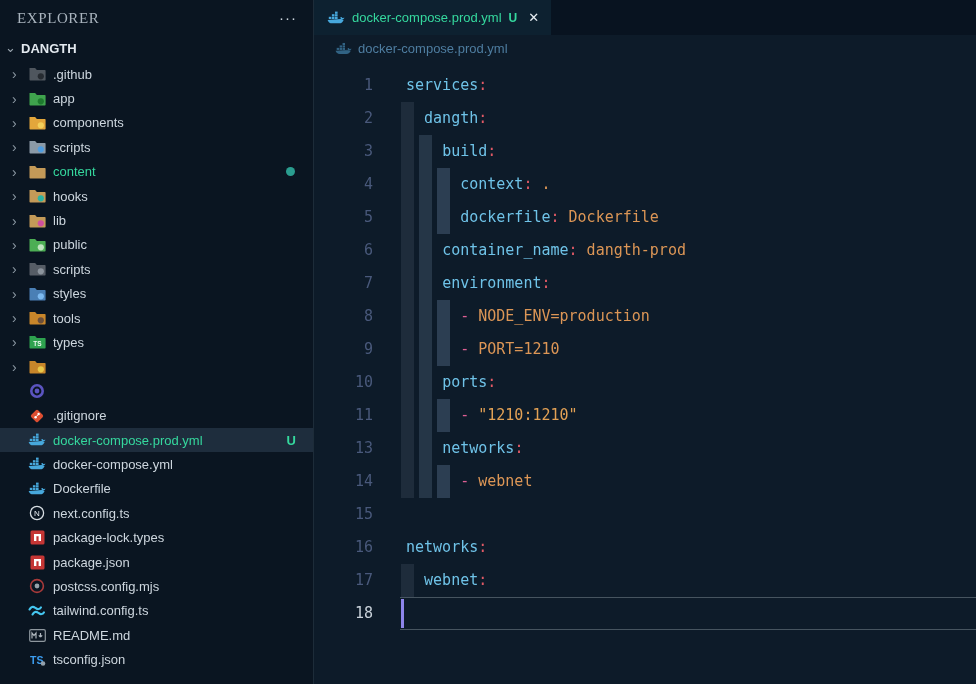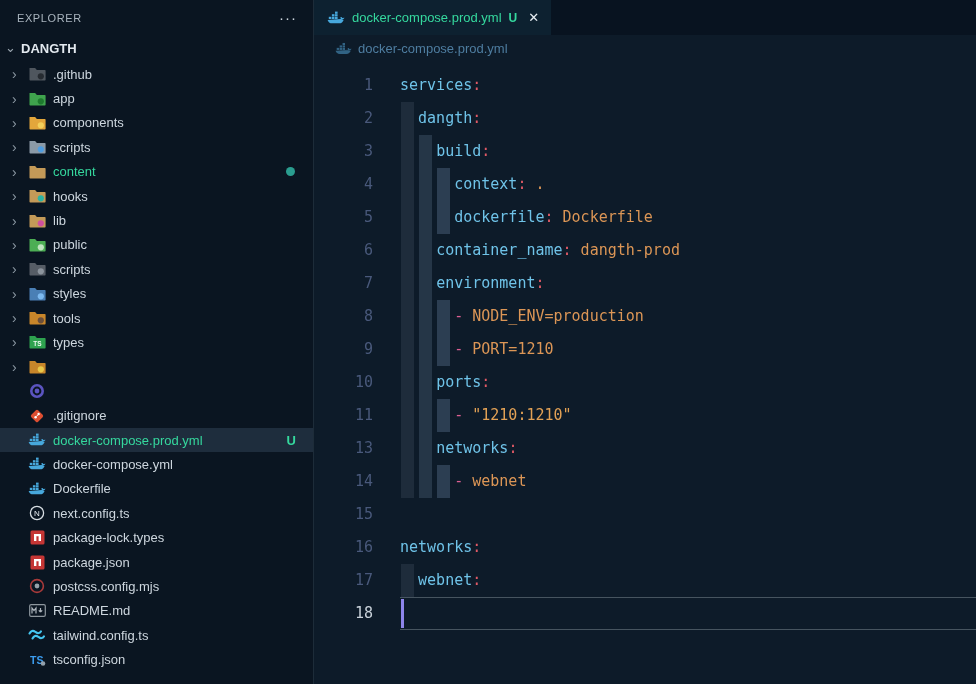--- a/index.html
+++ b/index.html
@@ -15,21 +15,21 @@
   .sidebar {
     width:314px; height:684px; flex:0 0 314px;
     background:#0a1521;
     border-right:1px solid #1d2c39;
     overflow:hidden;
   }
   .sb-header {
     height:36px; display:flex; align-items:center; justify-content:space-between;
     padding:0 16px 0 17px;
   }
-  .sb-title { font-size:11px; letter-spacing:.6px; color:#a9b4be; }
+  .sb-title { font-size:15px; letter-spacing:.6px; color:#a9b4be;font-family:Liberation Serif, serif; }
   .sb-menu { color:#cdd6de; font-size:15px; letter-spacing:1px; cursor:pointer; line-height:10px; }
   .sb-root {
     height:25px; display:flex; align-items:center; padding-left:5px;
     font-weight:bold; font-size:13px; color:#e2e8ee; cursor:pointer;
   }
   .sb-root .chev { width:16px; color:#9aa6b0; font-weight:normal; font-size:13px; display:inline-block; transform:translateY(-1px); }
   .tree { margin-top:1px; }
   .tree-item {
     height:24.4px; display:flex; align-items:center;
     padding-left:12px; font-size:13px; color:#cdd6de; cursor:pointer; white-space:nowrap;
@@ -67,21 +67,21 @@
     flex:1 1 auto; padding-top:7px; position:relative;
     font-family:"DejaVu Sans Mono", monospace; font-size:15px; overflow:hidden;
     background:#0d1b29;
   }
   .code-line { position:relative; height:33px; line-height:33px; white-space:pre; }
   .code-line .ln {
     position:absolute; left:0; top:0; width:59px; text-align:right;
     color:#49597b; user-select:none; cursor:pointer;
   }
   .code-line.current .ln { color:#c9d2da; }
-  .code-line .line-content { position:absolute; left:86px; top:0; z-index:2; cursor:text; }
+  .code-line .line-content { position:absolute; left:92px; top:0; z-index:2; cursor:text; }
   .guide { position:absolute; top:0; bottom:0; width:13px; z-index:1; }
   .guide.g1 { left:87px;  background:#1e2c3b; }
   .guide.g2 { left:105px; background:#253647; }
   .guide.g3 { left:123px; background:#2c3e52; }
   .cur-hl {
     position:absolute; left:86px; right:0; top:0; bottom:0;
     border-top:1px solid #46545f; border-bottom:1px solid #46545f; z-index:0;
   }
   .cursor-bar { position:absolute; left:87px; top:2px; bottom:2px; width:2.5px; background:#8d85ea; z-index:3; }
 
@@ -362,37 +362,37 @@
           <svg width="16" height="16" viewBox="0 0 16 16">
             <circle cx="8" cy="8" r="6.4" fill="none" stroke="#a83a3a" stroke-width="1.6"></circle>
             <circle cx="8" cy="8" r="2.4" fill="#98a2ab"></circle>
           </svg>
         </span>
         <span class="tlabel">postcss.config.mjs</span>
       </div>
       <div class="tree-item">
         <span class="chev"></span>
         <span class="ticon">
+          <svg width="18" height="12" viewBox="0 0 18 12">
+            <path d="M1.5 4.5 C3 1.8 5 1.2 7 2.6 C8.2 3.4 8.9 4.2 10 4.2 C11.6 4.2 12.6 3.4 13 2.4" stroke="#45c6f0" stroke-width="2.1" fill="none" stroke-linecap="round"></path>
+            <path d="M4.5 9.5 C6 6.8 8 6.2 10 7.6 C11.2 8.4 11.9 9.2 13 9.2 C14.6 9.2 15.6 8.4 16 7.4" stroke="#45c6f0" stroke-width="2.1" fill="none" stroke-linecap="round"></path>
+          </svg>
+        </span>
+        <span class="tlabel">tailwind.config.ts</span>
+      </div>
+      <div class="tree-item">
+        <span class="chev"></span>
+        <span class="ticon">
           <svg width="17" height="13" viewBox="0 0 17 13">
             <rect x="0.7" y="0.7" width="15.6" height="11.6" rx="1.4" fill="none" stroke="#8e979e" stroke-width="1.2"></rect>
             <path d="M3 9.5 V4 l2 2.6 L7 4 v5.5" stroke="#aeb6bd" stroke-width="1.2" fill="none"></path>
             <path d="M11.5 4 v4 m0 0 l-1.7-1.7 m1.7 1.7 l1.7-1.7" stroke="#aeb6bd" stroke-width="1.2" fill="none"></path>
           </svg>
         </span>
         <span class="tlabel">README.md</span>
-      </div>
-      <div class="tree-item">
-        <span class="chev"></span>
-        <span class="ticon">
-          <svg width="18" height="12" viewBox="0 0 18 12">
-            <path d="M1.5 4.5 C3 1.8 5 1.2 7 2.6 C8.2 3.4 8.9 4.2 10 4.2 C11.6 4.2 12.6 3.4 13 2.4" stroke="#45c6f0" stroke-width="2.1" fill="none" stroke-linecap="round"></path>
-            <path d="M4.5 9.5 C6 6.8 8 6.2 10 7.6 C11.2 8.4 11.9 9.2 13 9.2 C14.6 9.2 15.6 8.4 16 7.4" stroke="#45c6f0" stroke-width="2.1" fill="none" stroke-linecap="round"></path>
-          </svg>
-        </span>
-        <span class="tlabel">tailwind.config.ts</span>
       </div>
       <div class="tree-item">
         <span class="chev"></span>
         <span class="ticon">
           <svg width="17" height="14" viewBox="0 0 17 14">
             <text x="1" y="11" font-size="10.5" font-weight="bold" fill="#3c9df0">TS</text>
             <circle cx="14" cy="10.5" r="2.3" fill="#93a0ab"></circle>
           </svg>
         </span>
         <span class="tlabel">tsconfig.json</span>

